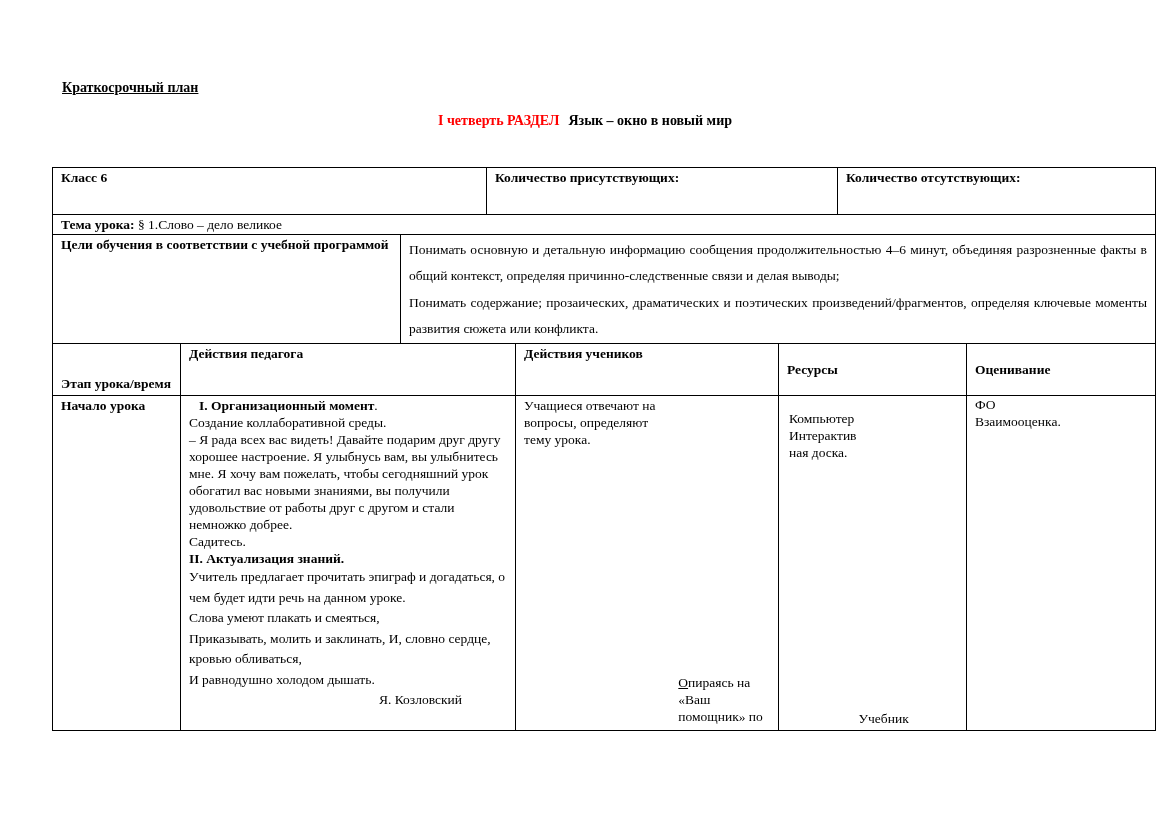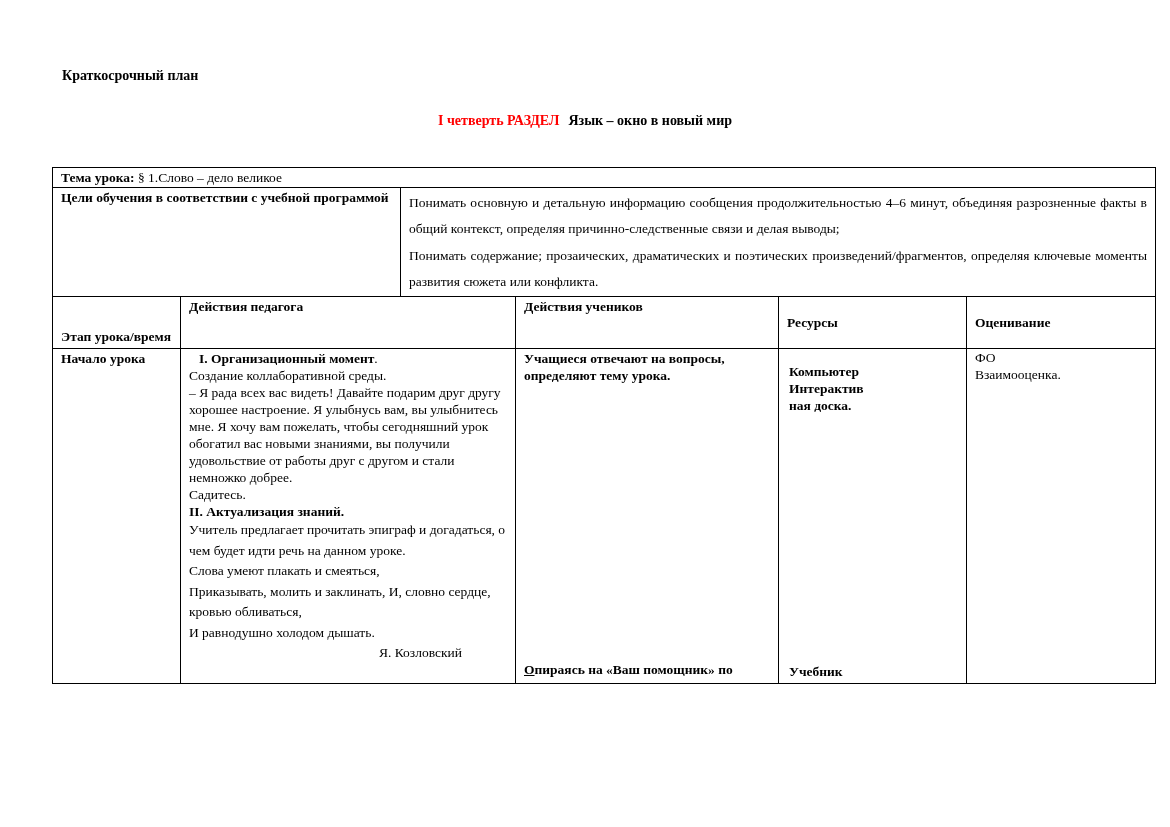--- a/index.html
+++ b/index.html
@@ -2,21 +2,21 @@
 <html><head>
 <meta charset="utf-8">
 <style>
   * { margin:0; padding:0; box-sizing:border-box; }
   html,body { background:#ffffff; }
   body {
     width:1170px; height:827px; position:relative;
     font-family:"Liberation Serif","DejaVu Serif",serif;
     font-size:13.5px; color:#000; overflow:hidden;
   }
-  .plan-label { position:absolute; left:62px; top:68px; font-weight:bold; font-size:14px; }
+  .plan-label { position:absolute; left:62px; top:80px; font-weight:bold; font-size:14px;text-decoration:underline; }
   .main-title { position:absolute; left:0; top:113px; width:100%; text-align:center; font-weight:bold; font-size:14px; }
   .main-title .quarter { color:#ff0000; }
   .main-title .subject { margin-left:9px; }
 
   .tables { position:absolute; left:52px; top:167px; width:1103px; }
   table { border-collapse:collapse; table-layout:fixed; width:1103px; }
   table + table { margin-top:-1px; }
   td { border:1px solid #000; padding:1px 8px; vertical-align:top; overflow:hidden; line-height:17px; }
   .b { font-weight:bold; }
 
@@ -29,21 +29,21 @@
   .row-objectives td { height:71px;margin-left:16px; }
   .objectives-text { text-align:justify; line-height:26px; padding-top:1px; }
   .row-goals td { height:37px; }
   .row-course td { height:18px; }
 
   
   .hdr td { height:52px; }
   .hdr .stage-h { vertical-align:bottom; padding-bottom:3px; }
   .hdr .mid-h { vertical-align:middle; }
   .body-row td { height:335px; }
-  .cell-inner { height:331px; display:flex; flex-direction:column;font-weight:bold; }
+  .cell-inner { height:331px; display:flex; flex-direction:row; }
 
   .teacher .t-h1 { font-weight:bold; padding-left:10px; }
   .teacher .t-h1 .tail { font-weight:normal; }
   .teacher p { line-height:17px; }
   .teacher .h2 { font-weight:bold; margin-top:0; }
   .teacher .loose { line-height:20.5px; }
   .teacher .author { line-height:20px; padding-left:190px; }
 
   .students .bottom-line { margin-top:auto; margin-bottom:3px; }
   .ufl::first-letter { text-decoration:underline; }
@@ -58,20 +58,34 @@
 
 <div class="plan-label">Краткосрочный план</div>
 
 <div class="main-title">
   <span class="quarter">I четверть РАЗДЕЛ</span><span class="subject">Язык – окно в новый мир</span>
 </div>
 
 <div class="tables">
 
 
+  <table>
+    <colgroup>
+        <col style="width:434px">
+        <col style="width:351px">
+        <col style="width:318px">
+      </colgroup>
+    <tbody>
+        <tr class="row-class">
+      <td class="b">Класс 6</td>
+      <td class="b">Количество присутствующих:</td>
+      <td class="b">Количество отсутствующих:</td>
+    </tr>
+  </tbody>
+    </table>
 
   <table>
     <colgroup>
         <col style="width:1103px">
       </colgroup>
     <tbody>
         <tr class="row-topic">
       <td><span class="b">Тема урока:</span><span> § 1.Слово – дело великое</span></td>
     </tr>
   </tbody>

